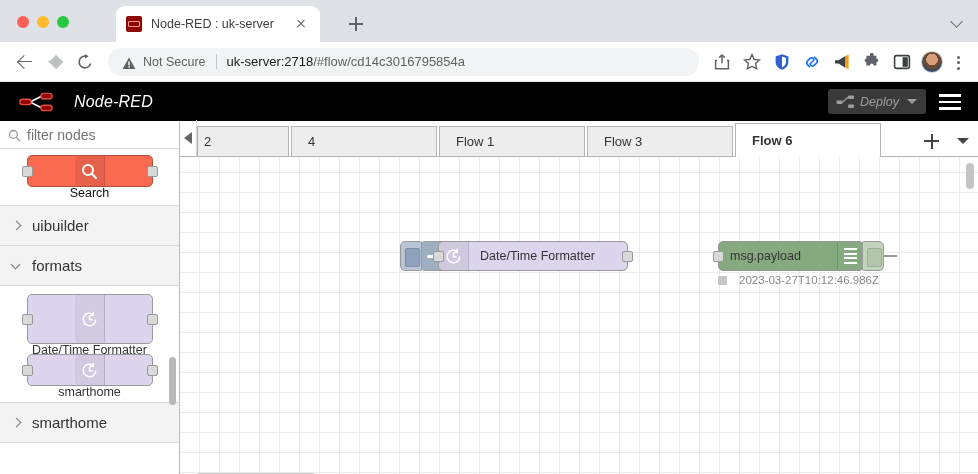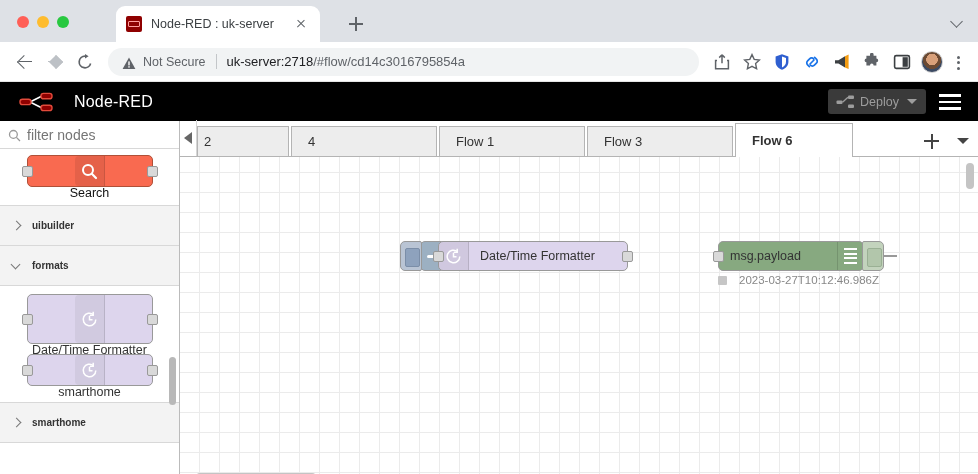--- a/index.html
+++ b/index.html
@@ -120,21 +120,21 @@
     position: absolute; left: 8.5px; width: 3.2px; height: 3.2px; border-radius: 50%;
     background: #5f6368;
   }
   .kebab i:nth-child(1) { top: 8px; }
   .kebab i:nth-child(2) { top: 13.5px; }
   .kebab i:nth-child(3) { top: 19px; }
 
   
   .nr-header {
     height: 39px; background: #000; display: flex; align-items: center;
-    position: relative; padding-left: 18px;
+    position: relative; padding-left: 18px; font-style: italic;
   }
   .nr-logo { width: 46px; height: 22px; position: relative; flex: 0 0 auto; }
   .nr-title { color: #fff; font-size: 16px; margin-left: 10px; letter-spacing: .2px; }
   .deploy-btn {
     position: absolute; right: 52px; top: 7px; height: 25px;
     background: #3a3a3a; border-radius: 3px; display: flex; align-items: center;
     padding: 0 6px 0 8px; cursor: default;
   }
   .deploy-icon { width: 20px; height: 16px; position: relative; margin-right: 4px; }
   .deploy-label { color: #9d9d9d; font-size: 12.5px; margin-right: 8px; }
@@ -171,21 +171,21 @@
   }
   .cat-caret {
     width: 10px; height: 10px; position: relative; margin-right: 10px; flex:0 0 auto;
   }
   .cat-caret::before {
     content: ""; position: absolute; left: 1px; top: 1px; width: 6px; height: 6px;
     border-right: 1.6px solid #777; border-bottom: 1.6px solid #777;
     transform: rotate(-45deg);
   }
   .cat-caret.open::before { transform: rotate(45deg); top: 0px; left: 0px; }
-  .cat-label { font-size: 10px; font-weight: bold; color: #333; }
+  .cat-label { font-size: 15px; font-weight: normal; color: #333; }
   .pal-body { background: #fff; border-bottom: 1px solid #d8d8d8; padding: 8px 0 6px 0; }
 
   .pal-node {
     position: relative; margin: 0 auto 10px auto; width: 126px; height: 32px;
     border-radius: 5px; border: 1px solid #999; display: flex; align-items: center;
     cursor: grab;
     flex-direction: column;
   }
   .pal-node.tall { height: 50px; }
   .pal-node .pn-icon {
@@ -544,21 +544,21 @@
         </div>
         <div class="flow-tab" style="width:146px;">
           <span>4</span>
         </div>
         <div class="flow-tab" style="width:146px;">
           <span>Flow 1</span>
         </div>
         <div class="flow-tab" style="width:146px;">
           <span>Flow 3</span>
         </div>
-        <div class="flow-tab active" style="width:118px;">
+        <div class="flow-tab active" style="width:146px;">
           <span>Flow 6</span>
         </div>
         <div class="tab-add">
           <div class="tab-add-btn"></div>
           <div class="tab-menu-btn"></div>
         </div>
       </div>
 
       <div class="canvas">
 

